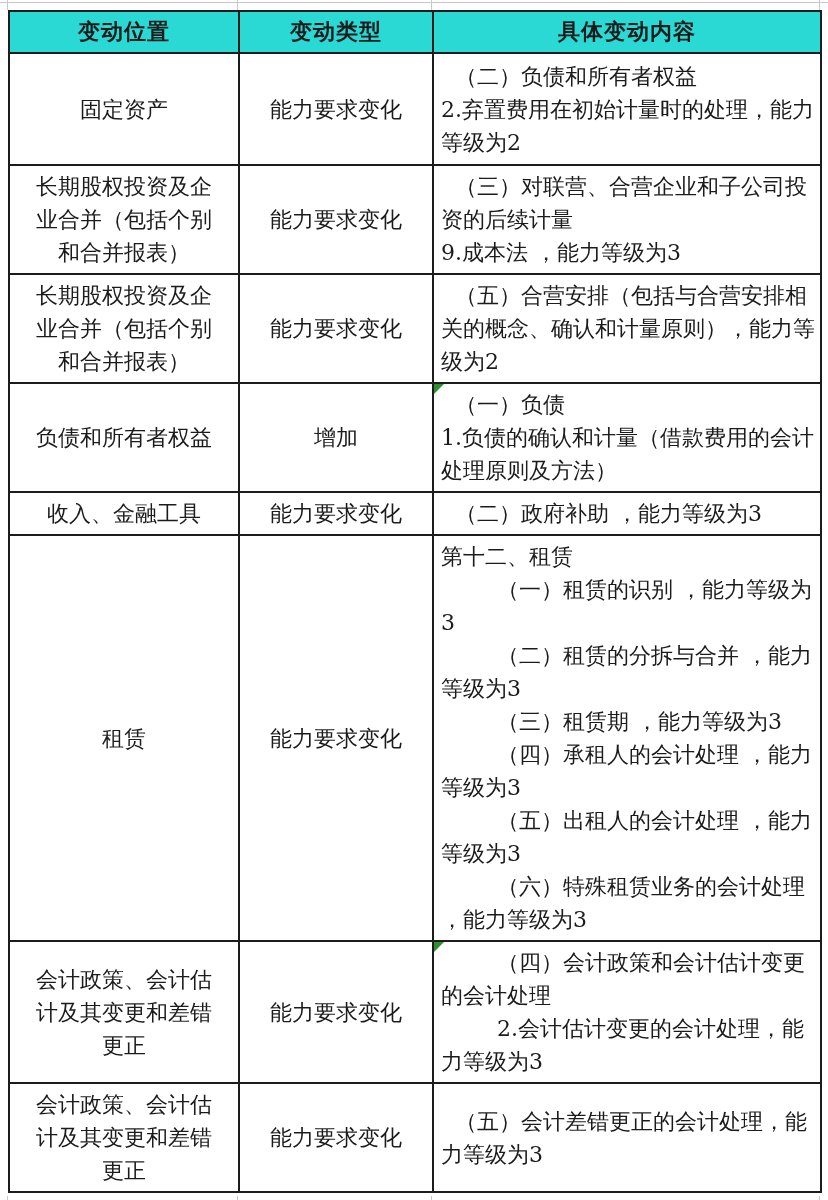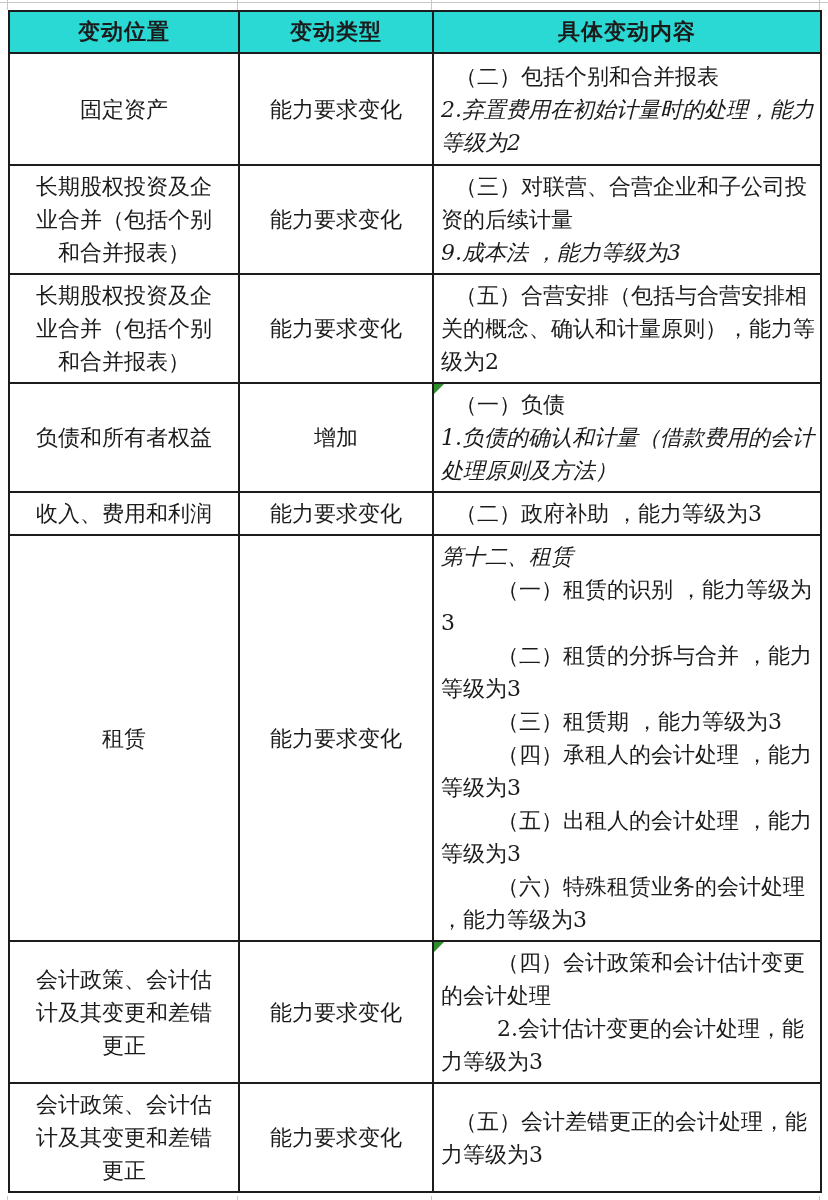--- a/index.html
+++ b/index.html
@@ -58,21 +58,21 @@
     padding:4px 6px;
   }
   td.c-content{
     text-align:left;
     padding:4px 4px 4px 7px;
     position:relative;
   }
   td.c-content p.line{
     margin:0;
   }
-  p.indent-none{text-indent:0;font-style:italic;}
+  p.indent-none{text-indent:0;}
   p.indent-small{text-indent:14px;}
   p.indent-large{text-indent:56px;}
   .corner-marker{
     position:absolute;
     top:0;left:0;
     width:0;height:0;
     border-top:10px solid var(--marker);
     border-right:10px solid transparent;
   }
 </style>
@@ -101,21 +101,21 @@
         <th>变动位置</th>
         <th>变动类型</th>
         <th>具体变动内容</th>
       </tr>
     </thead>
     <tbody>
         <tr style="height: 112px;">
     <td class="c-loc">固定资产</td>
     <td class="c-type">能力要求变化</td>
     <td class="c-content">
-            <p class="line indent-small">（二）包括个别和合并报表</p>
+            <p class="line indent-small">（二）负债和所有者权益</p>
             <p class="line indent-none">2.弃置费用在初始计量时的处理，能力等级为2</p>
           </td>
   </tr>
         <tr style="height: 105px;">
     <td class="c-loc">长期股权投资及企业合并（包括个别和合并报表）</td>
     <td class="c-type">能力要求变化</td>
     <td class="c-content">
             <p class="line indent-small">（三）对联营、合营企业和子公司投资的后续计量</p>
             <p class="line indent-none">9.成本法 ，能力等级为3</p>
           </td>
@@ -130,21 +130,21 @@
         <tr style="height: 104px;">
     <td class="c-loc">负债和所有者权益</td>
     <td class="c-type">增加</td>
     <td class="c-content">
             <span class="corner-marker"></span>
             <p class="line indent-small">（一）负债</p>
             <p class="line indent-none">1.负债的确认和计量（借款费用的会计处理原则及方法）</p>
           </td>
   </tr>
         <tr style="height: 42px;">
-    <td class="c-loc">收入、费用和利润</td>
+    <td class="c-loc">收入、金融工具</td>
     <td class="c-type">能力要求变化</td>
     <td class="c-content">
             <p class="line indent-small">（二）政府补助 ，能力等级为3</p>
           </td>
   </tr>
         <tr style="height: 401px;">
     <td class="c-loc">租赁</td>
     <td class="c-type">能力要求变化</td>
     <td class="c-content">
             <p class="line indent-none">第十二、租赁</p>

